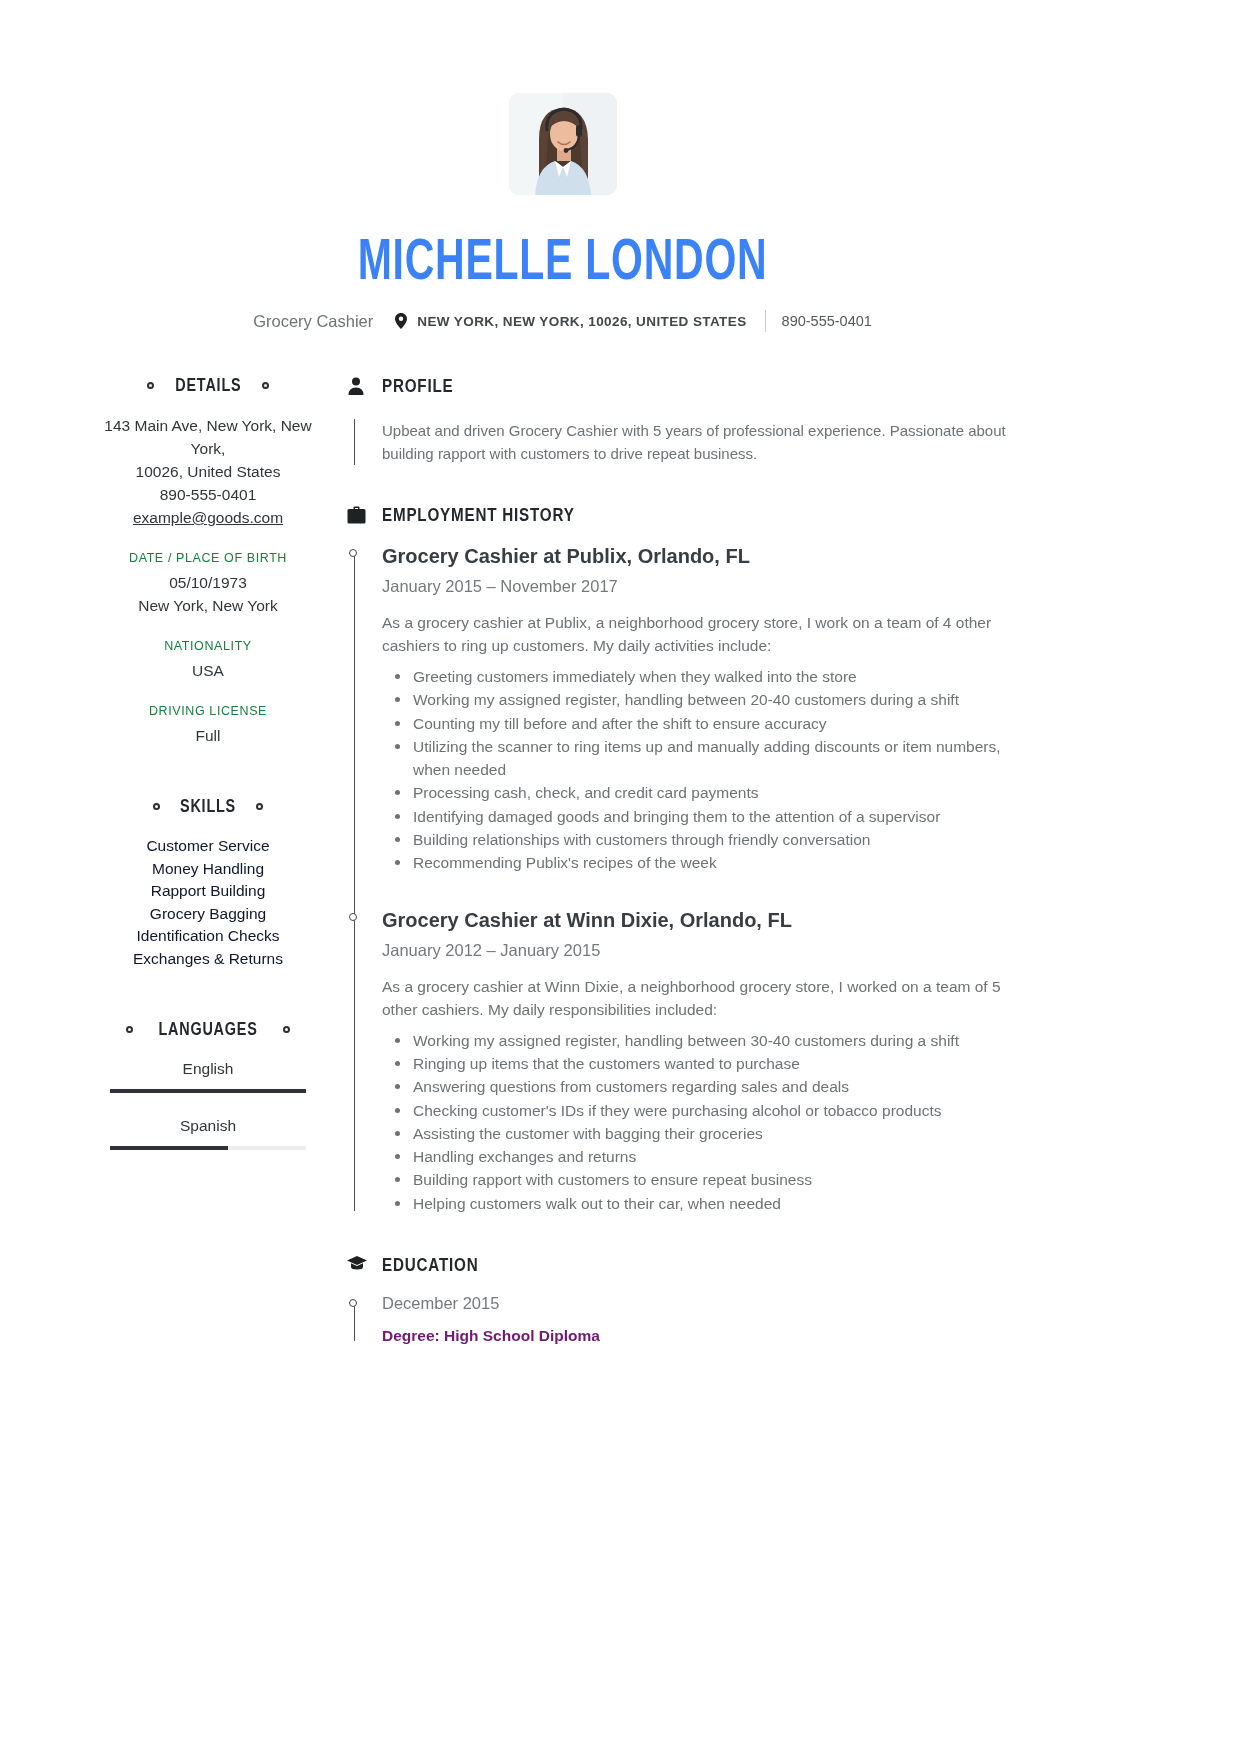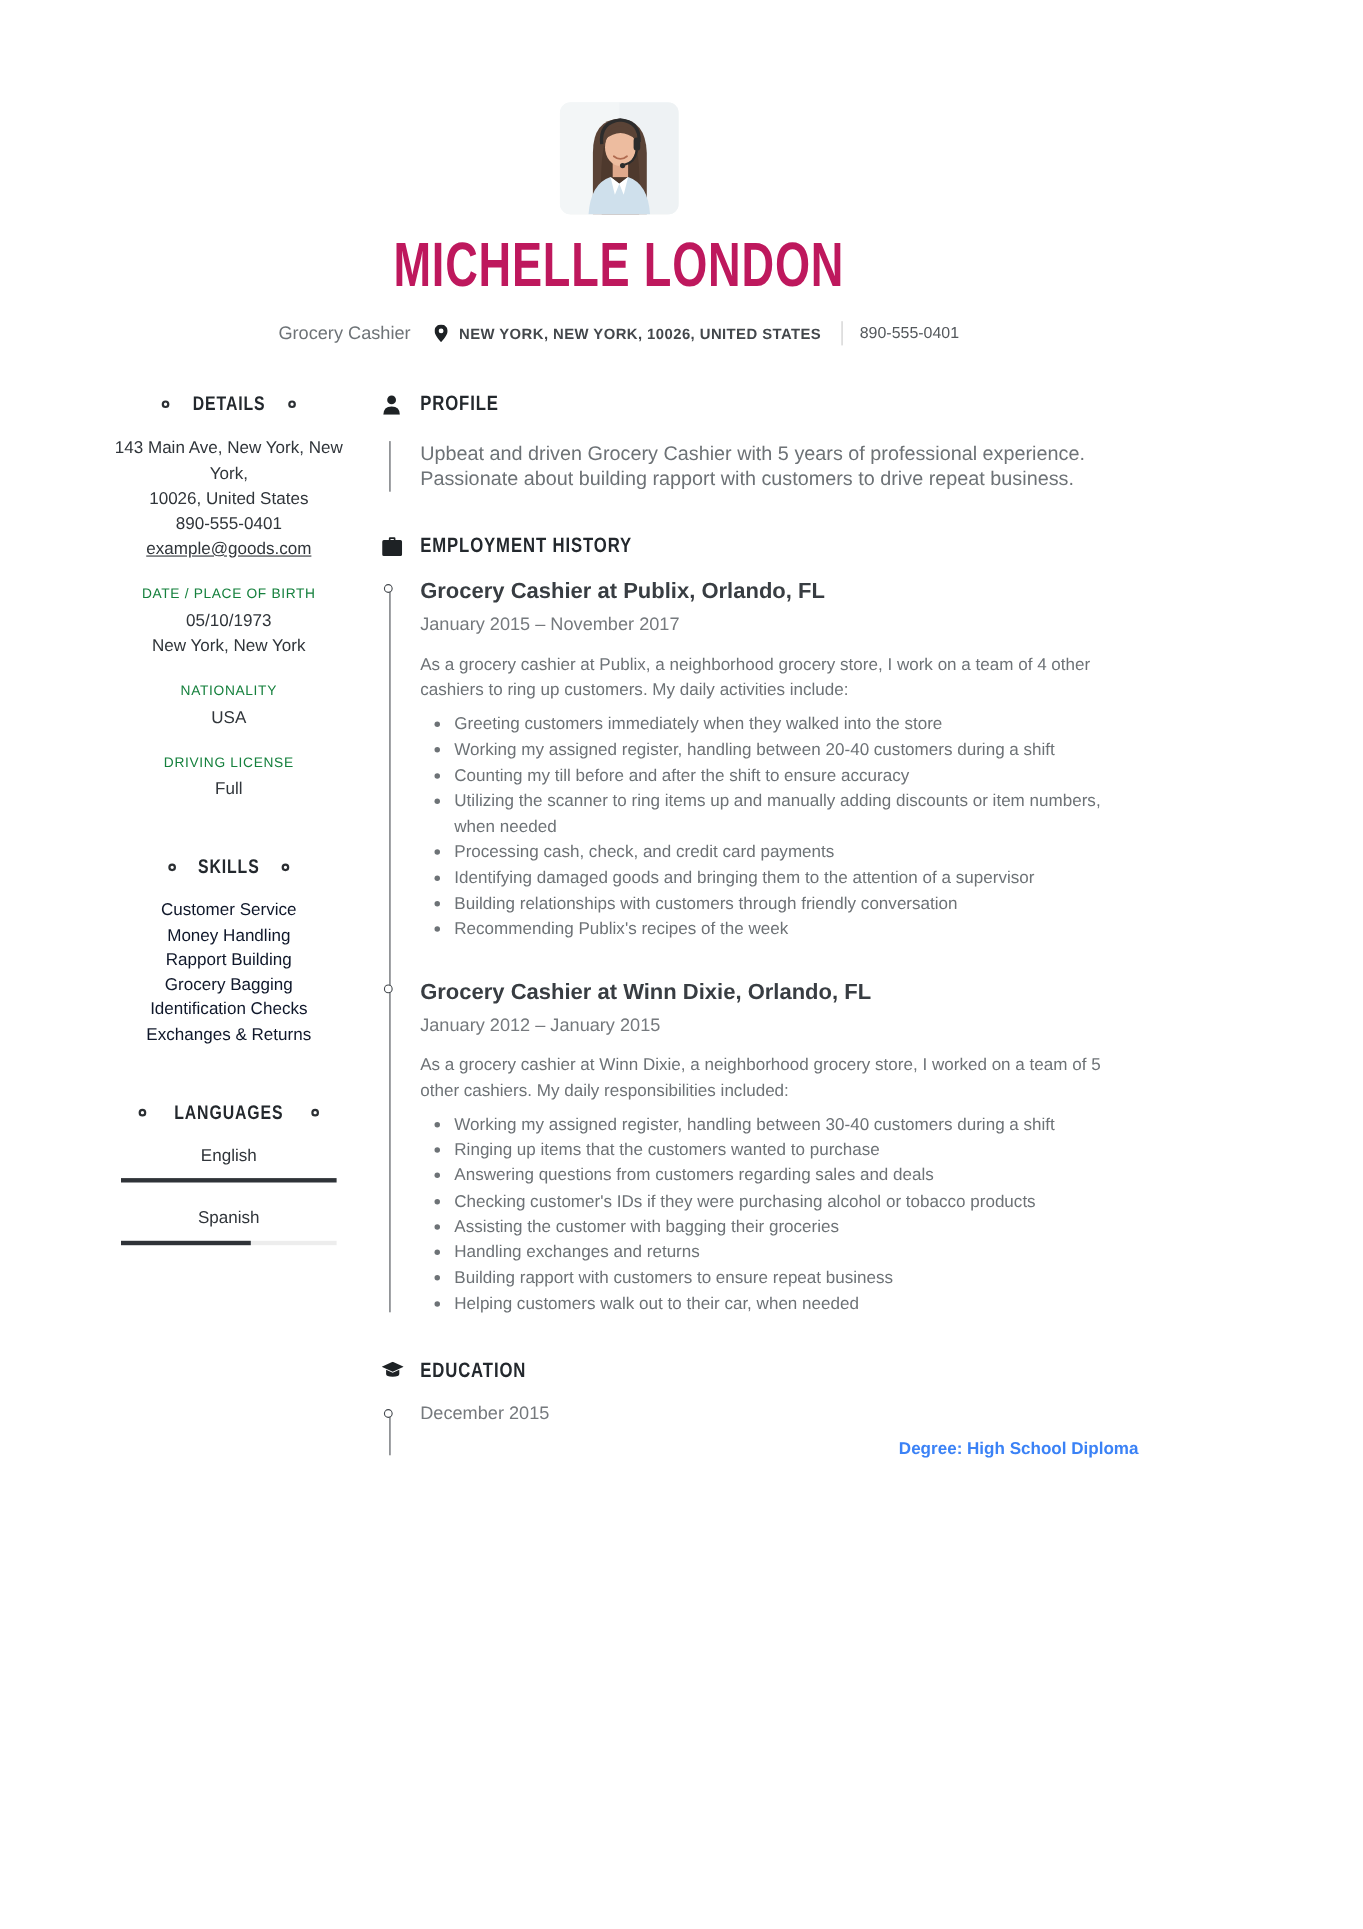--- a/index.html
+++ b/index.html
@@ -9,21 +9,21 @@
     font-family:"Liberation Sans", sans-serif; color:#2f3438; position:relative;
     overflow:hidden;
   }
   
   .header { width:935px; margin:0 0 0 95px; padding-top:93px; text-align:center; }
   .photo {
     width:108px; height:102px; border-radius:10px; overflow:hidden;
     display:inline-block; vertical-align:top; background:#f2f5f6;
   }
   .photo svg { display:block; }
-  .name { margin-top:18px; text-align:center; color:#be185d; white-space:nowrap; }
+  .name { margin-top:36px; text-align:center; color:#3b82f6; white-space:nowrap; }
   .name span {
     display:inline-block; transform:scaleX(0.72); transform-origin:center;
     font-size:57px; font-weight:700; letter-spacing:1px; line-height:1;
   }
   .contact-row {
     margin-top:22px; display:flex; justify-content:center; align-items:center;
   }
   .contact-jobtitle { font-size:16.5px; color:#6e7377; }
   .pin { margin:0 10px 0 22px; line-height:0; }
   .contact-location { font-size:13.5px; font-weight:600; letter-spacing:0.4px; color:#43474b; }
@@ -64,42 +64,42 @@
   .section:first-child { margin-top:0; }
   .section-head { display:flex; align-items:center; }
   .section-head .s-icon { width:20px; flex:none; line-height:0; }
   .section-head .txt {
     display:inline-block; transform:scaleX(0.8); transform-origin:left center;
     font-size:19px; font-weight:700; letter-spacing:1px; color:#23282d;
     margin-left:15px; line-height:1; white-space:nowrap;
   }
   .profile-body {
     margin:24px 0 0 7px; border-left:1px solid #4a4f54; padding-left:27px;
-    font-size:18px; line-height:23px; color:#6d7276; text-align:left;
+    font-size:15px; line-height:23px; color:#6d7276; text-align:left;
   }
   .t-wrap { position:relative; margin-top:20px; }
   .t-line { position:absolute; left:7px; top:10px; bottom:4px; width:1px; background:#4a4f54; }
   .t-entry { position:relative; padding-left:35px; }
   .t-entry + .t-entry { margin-top:33px; }
   .t-dot {
     position:absolute; left:2px; top:5px; width:8px; height:8px;
     border:1.5px solid #42474c; border-radius:50%; background:#fff; z-index:1;
   }
   .entry-title { font-size:20px; font-weight:600; color:#383d42; line-height:1.25; }
   .entry-dates { margin-top:8px; font-size:16.5px; color:#75797d; }
   .entry-summary { margin-top:15px; font-size:15.5px; line-height:23px; color:#6d7276; }
   .entry-bullets { list-style:none; margin-top:8px; }
   .entry-bullets li {
     position:relative; padding-left:31px; font-size:15.5px; line-height:23.3px; color:#6d7276;
   }
   .entry-bullets li::before {
     content:""; position:absolute; left:13px; top:9px;
     width:5px; height:5px; border-radius:50%; background:#6d7276;
   }
-  .entry-degree { margin-top:14px; font-size:15.5px; font-weight:700; color:#3b82f6;text-align:right; }
+  .entry-degree { margin-top:14px; font-size:15.5px; font-weight:700; color:#701a75; }
 </style>
 </head>
 <body>
 
 <div class="page">
 
   <div class="header">
     <div class="photo">
       <svg width="108" height="102" viewBox="0 0 108 102">
         <rect width="108" height="102" fill="#f3f6f7"></rect>

